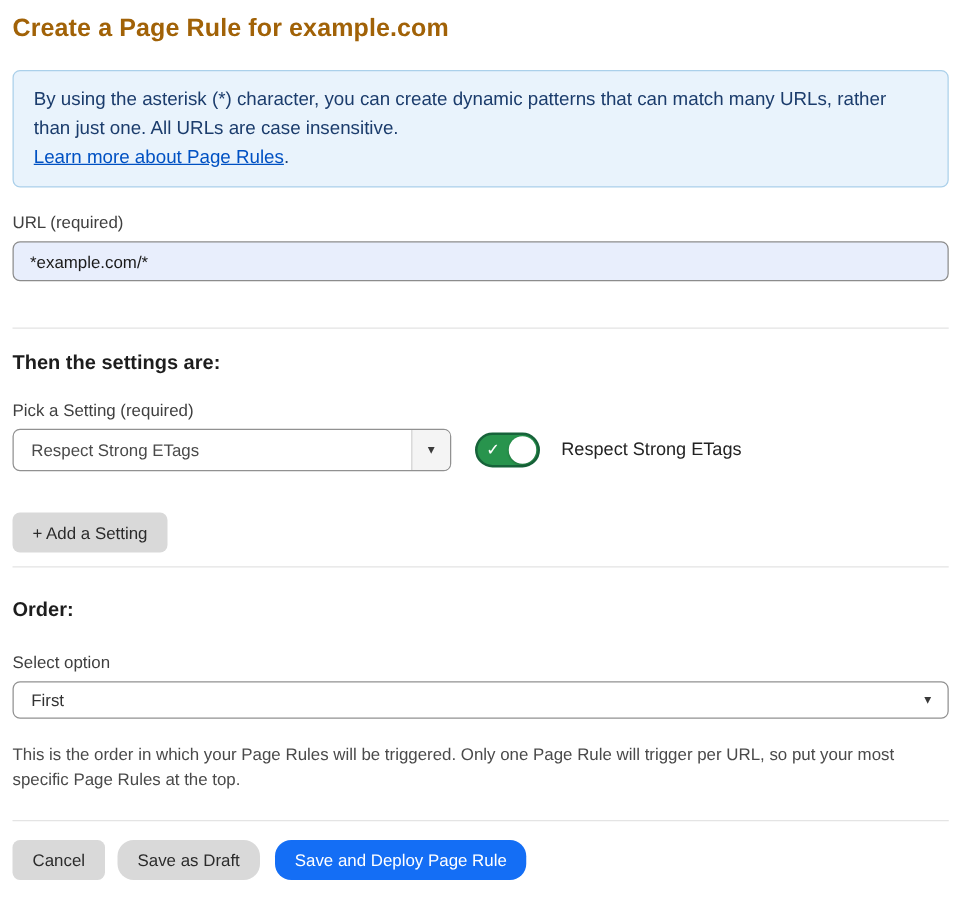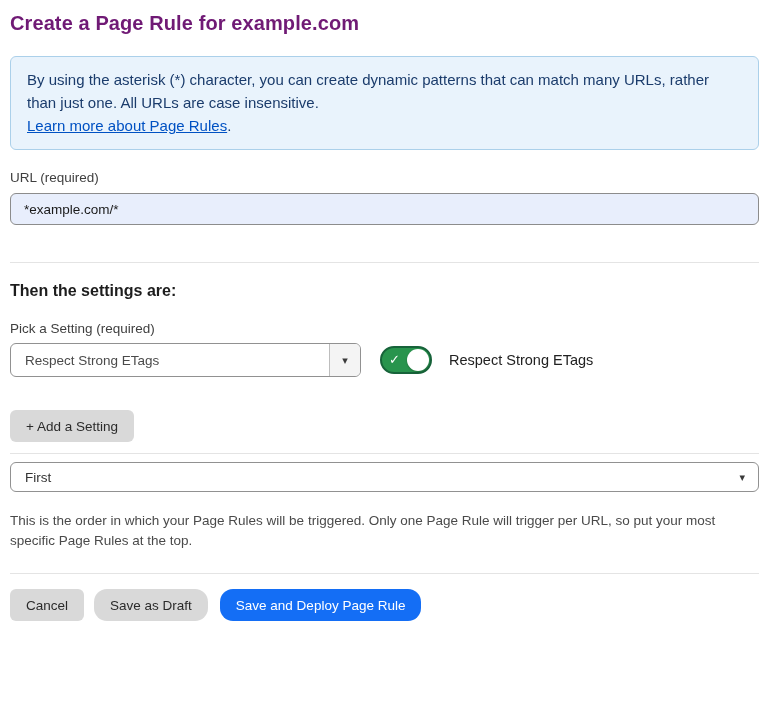--- a/index.html
+++ b/index.html
@@ -18,21 +18,21 @@
     background:#ffffff;
     font-family:"Liberation Sans","DejaVu Sans",sans-serif;
     color:#1d1d1d;
     overflow:hidden;
   }
   .container{padding:12px 10px 0 10px;}
 
   .page-title{
     font-size:20px;
     font-weight:700;
-    color:#701a75;
+    color:#a16207;
     letter-spacing:.1px;
   }
 
   .info-box{
     margin-top:21px;
     background:var(--info-bg,#e9f3fc);
     border:1px solid var(--info-border,#abd0ea);
     border-radius:6px;
     padding:11px 16px 12px 16px;
     color:var(--info-text,#1b3c6c);
@@ -242,21 +242,23 @@
       <span class="check-glyph">✓</span>
       <span class="knob"></span>
     </div>
     <span class="toggle-label">Respect Strong ETags</span>
   </div>
 
   <button class="btn btn-gray add-setting-btn">+ Add a Setting</button>
 
   <hr class="divider divider-2">
 
-
+  <h2 class="section-heading order-heading">Order:</h2>
+
+  <div class="field-label order-select-label">Select option</div>
 
   <div class="select order-select">
     <span class="select-value">First</span>
     <span class="plain-caret">
         <span class="caret">▾</span>
       </span>
   </div>
 
   <div class="help-text">This is the order in which your Page Rules will be triggered. Only one Page Rule will trigger per URL, so put your most specific Page Rules at the top.</div>
 

